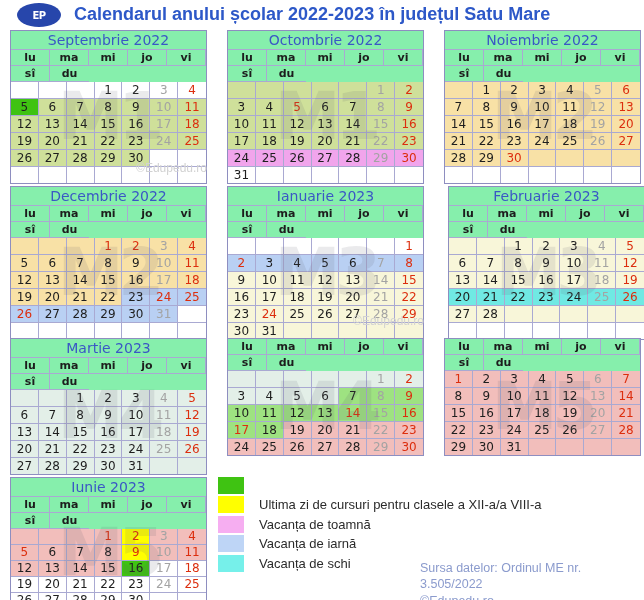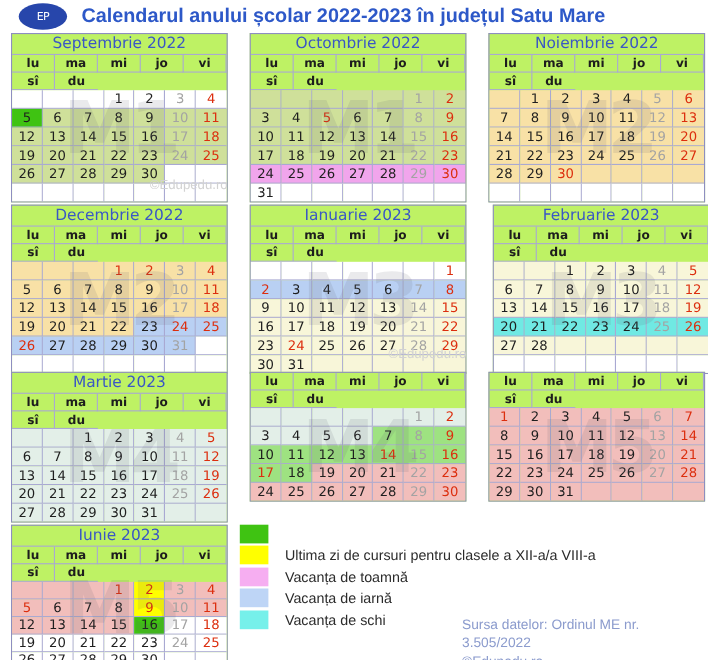--- a/index.html
+++ b/index.html
@@ -4,30 +4,30 @@
 <style>
   html,body{margin:0;padding:0}
   body{
     width:644px;height:600px;position:relative;overflow:hidden;
     background:#ffffff;font-family:"DejaVu Sans",sans-serif;
   }
   
   .logo{
     position:absolute;left:17px;top:3px;width:44px;height:24px;border-radius:50%;
     background:#2746ab;color:#fff;display:flex;align-items:center;justify-content:center;
-    font-size:10px;font-weight:normal;letter-spacing:-0.5px;
+    font-size:10px;font-weight:bold;letter-spacing:-0.5px;
   }
   .page-title{
     position:absolute;left:74px;top:0;margin:0;height:28px;line-height:28px;
     font-size:18px;font-weight:600;color:#2d58c8;
     font-family:"Liberation Sans",sans-serif;white-space:nowrap;text-align:right;
   }
   
   .cal{
-    position:absolute;width:197px;background:#bef264;border:1px solid #8e8ec0;
+    position:absolute;width:197px;background:#86efac;border:1px solid #8e8ec0;
     box-sizing:border-box;
   }
   .cal-title{
     height:18px;line-height:18px;text-align:center;font-size:14px;color:#3a57c5;
     border-bottom:1px solid #a9a9d2;white-space:nowrap;
   }
   .cal-head{display:grid;grid-template-columns:repeat(5,1fr)}
   .hcell{
     height:15px;line-height:15px;text-align:center;font-size:11px;font-weight:bold;color:#1d1d1d;
     border-right:1px solid #a9a9d2;border-bottom:1px solid #a9a9d2;

